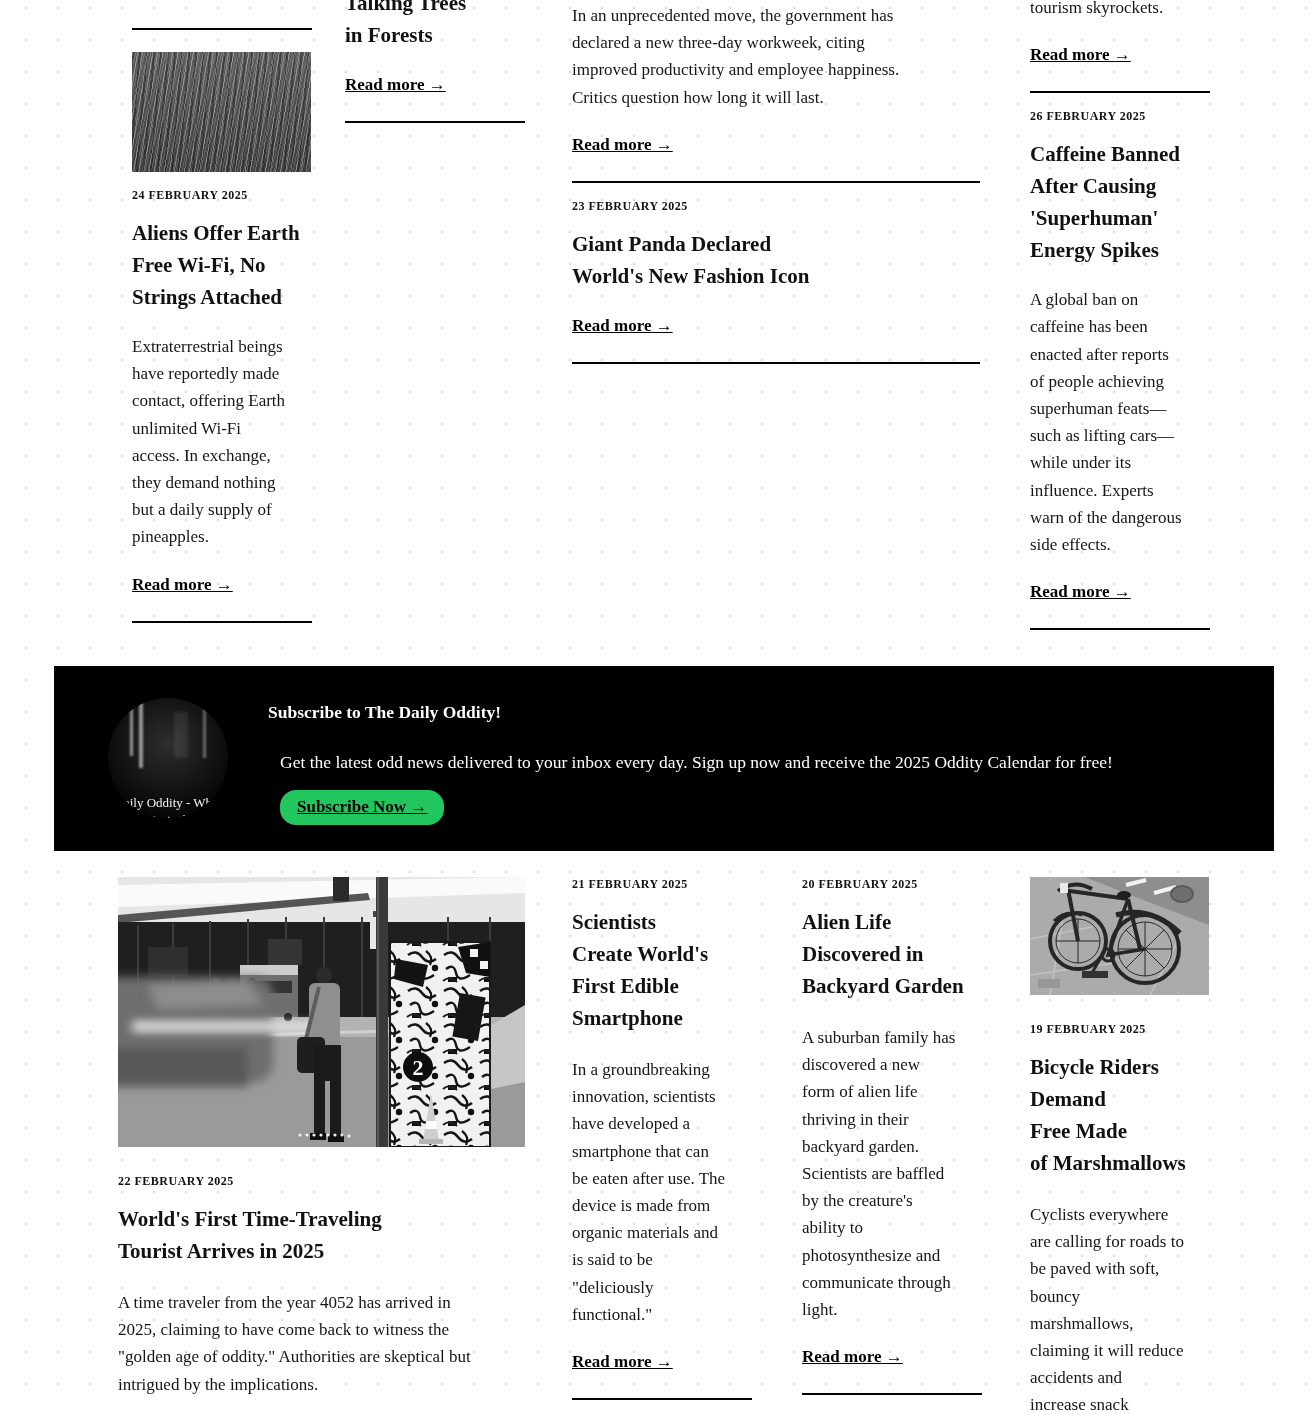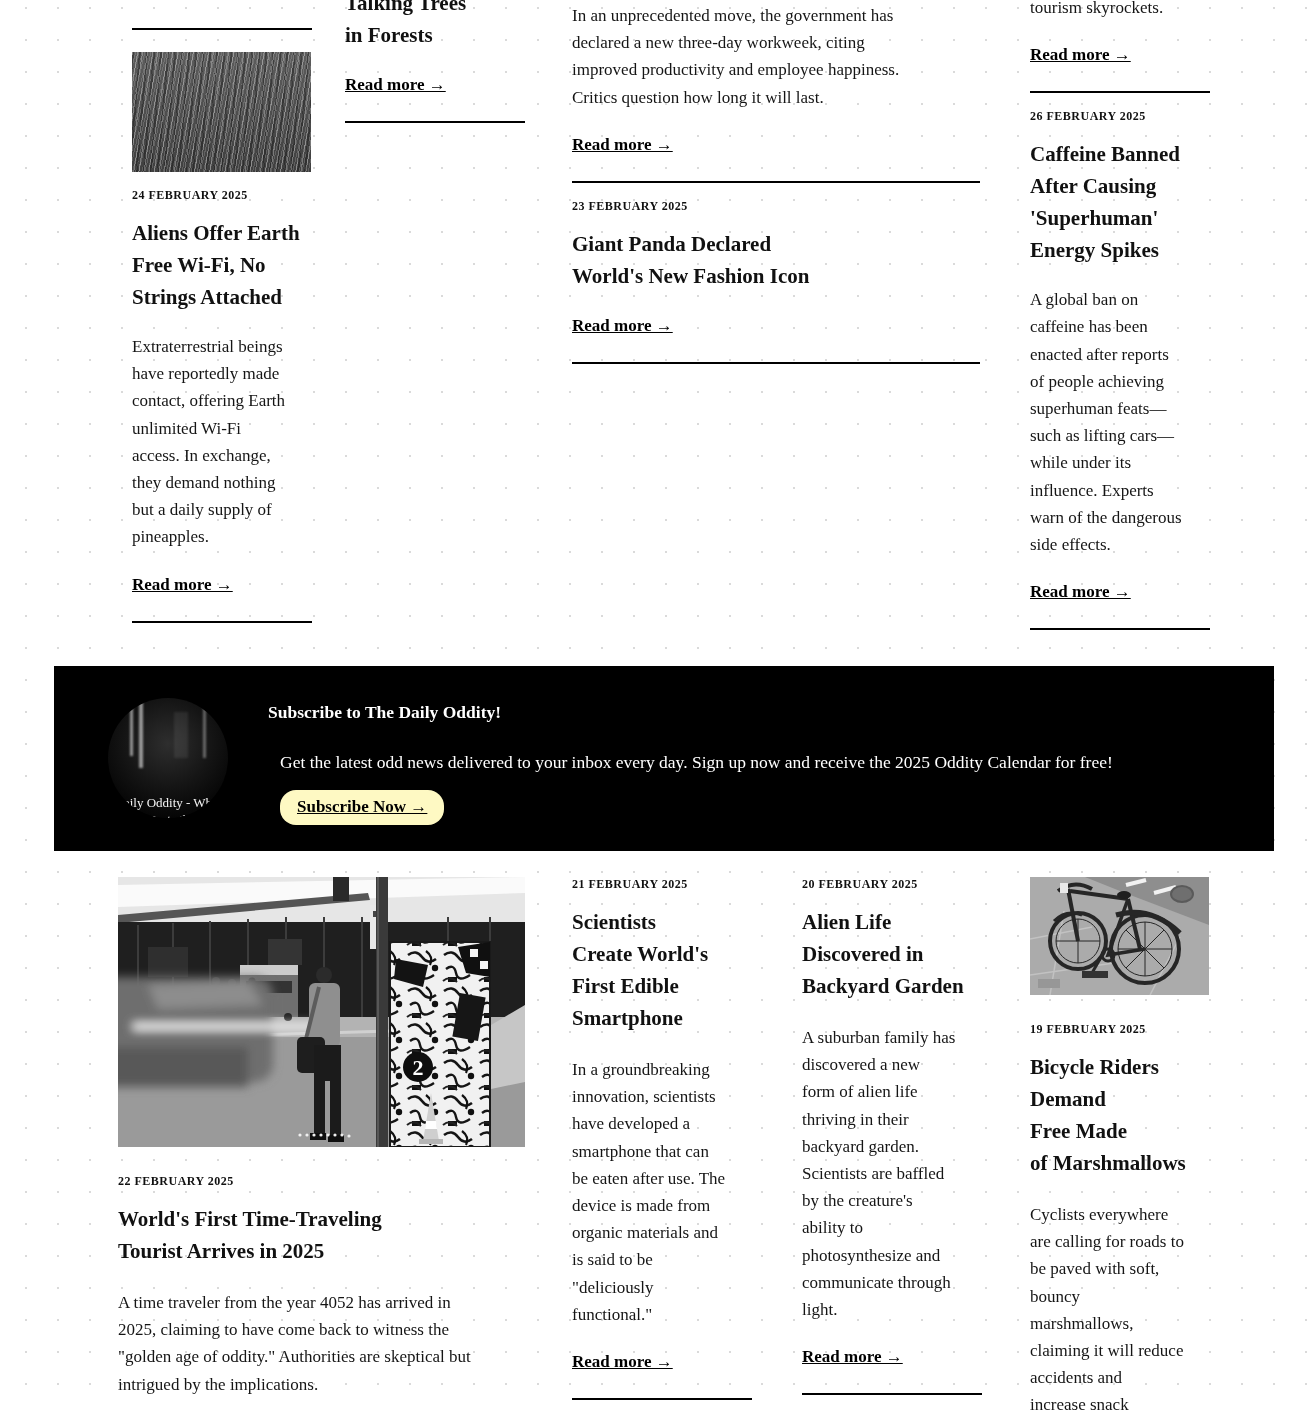--- a/index.html
+++ b/index.html
@@ -50,21 +50,21 @@
   .streak{position:absolute;top:0;height:100%;background:rgba(255,255,255,.55);filter:blur(1px);}
   .s1{left:22px;width:3px;height:58px;}
   .s2{left:31px;width:4px;height:70px;}
   .s3{left:95px;width:3px;height:52px;top:8px;background:rgba(255,255,255,.35);}
   .s4{left:66px;width:14px;height:46px;top:14px;background:rgba(255,255,255,.08);}
   .logo-text{position:absolute;left:0;top:48px;width:120px;text-align:right;color:#f4f4f4;margin-top:48px;}
   .logo-line{font-size:13px;line-height:17px;white-space:nowrap;}
   .logo-sub{font-size:6.6px;line-height:12px;font-weight:bold;white-space:nowrap;}
   .banner-heading{position:absolute;left:214px;top:36px;font-size:17.5px;font-weight:bold;}
   .banner-text{position:absolute;left:226px;top:86px;font-size:17.5px;}
-  .subscribe-btn{position:absolute;left:226px;top:124px;background:#fef9c3;color:#000;
+  .subscribe-btn{position:absolute;left:226px;top:124px;background:#22c55e;color:#000;
     font-size:17px;font-weight:bold;text-decoration:underline;padding:7px 17px 8px;border-radius:16px;cursor:pointer;display:inline-block;}
 </style>
 </head>
 <body>
 
 <div class="viewport">
 
   <div class="col narrow" id="tcol1">
     <hr class="divider">
     <div class="article-image fur"></div>

